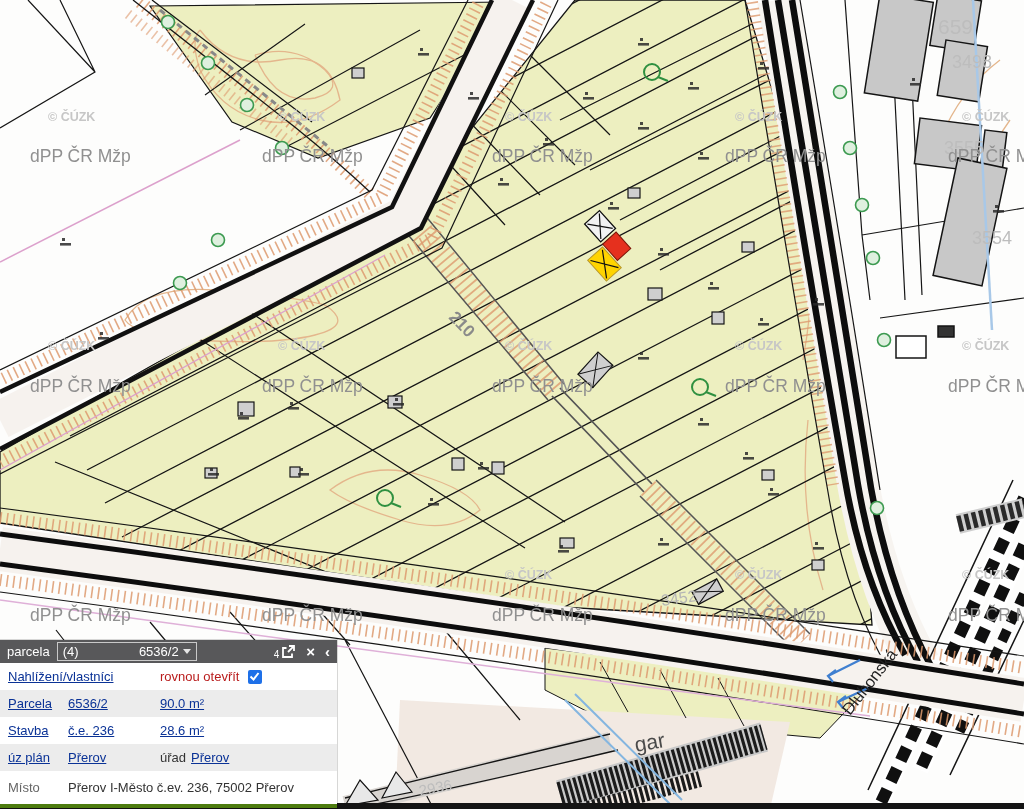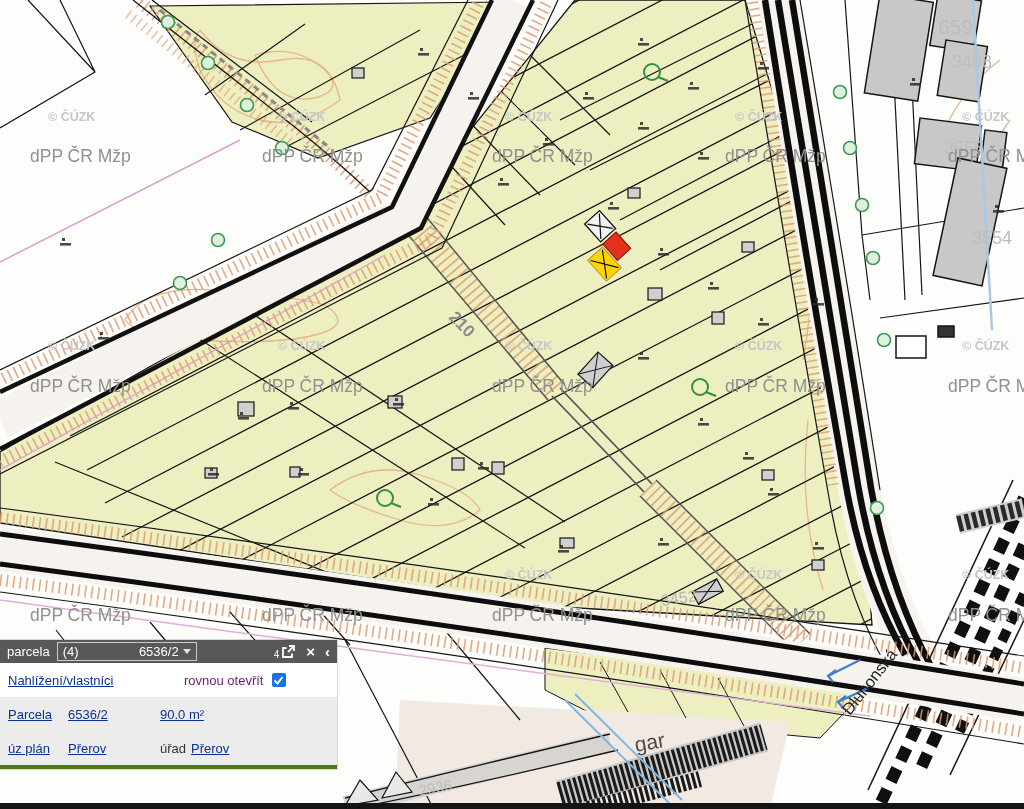--- a/index.html
+++ b/index.html
@@ -17,28 +17,28 @@
   .selector{display:flex;align-items:center;justify-content:space-between;
             border:1px solid #c9c9c9;height:17px;width:128px;padding:0 5px;
             cursor:pointer;}
   .selector .chev{width:0;height:0;border-left:4px solid transparent;
                   border-right:4px solid transparent;border-top:5px solid #e6e6e6;
                   margin-left:4px;}
   .hdr-right{margin-left:auto;display:flex;align-items:center;gap:10px;}
   .share-wrap{display:flex;align-items:flex-end;gap:1px;cursor:pointer;}
   .share-count{font-size:10px;line-height:10px;}
   .icon-btn{cursor:pointer;font-weight:bold;font-size:15px;line-height:15px;}
-  .panel-row{display:flex;align-items:center;height:34px;padding-left:8px;}
+  .panel-row{display:flex;align-items:center;height:27px;padding-left:8px;}
   .panel-row.alt{background:#ececec;}
   .panel-row.tall{height:33px;}
   .c1{width:60px;flex:none;}
   .c1w{width:152px;flex:none;}
   .c2{width:92px;flex:none;}
   .lnk{color:#0a3296;text-decoration:underline;cursor:pointer;}
-  .navy{color:#701a75;margin-left:24px;}
+  .navy{color:#b91c1c;}
   .gray{color:#666;}
   .checkbox{width:14px;height:14px;background:#1e70e8;border-radius:2px;
             margin-left:8px;display:flex;align-items:center;justify-content:center;
             cursor:pointer;}
 </style>
 </head>
 <body>
 
 <div id="stage">
 
@@ -359,23 +359,32 @@
       </svg>
     </span>
   </div>
 
   <div class="panel-row alt">
     <span class="c1 lnk">Parcela</span>
     <span class="c2 lnk">6536/2</span>
     <span class="lnk">90.0 m²</span>
   </div>
 
+  <div class="panel-row">
+    <span class="c1 lnk">Stavba</span>
+    <span class="c2 lnk">č.e. 236</span>
+    <span class="lnk">28.6 m²</span>
+  </div>
 
   <div class="panel-row alt">
     <span class="c1 lnk">úz plán</span>
     <span class="c2 lnk">Přerov</span>
     <span>úřad</span>
     <span class="lnk" style="margin-left:5px">Přerov</span>
   </div>
 
+  <div class="panel-row tall">
+    <span class="c1 gray">Místo</span>
+    <span>Přerov I-Město č.ev. 236, 75002 Přerov</span>
+  </div>
 </div>
 
 </div>
 
 </body></html>

